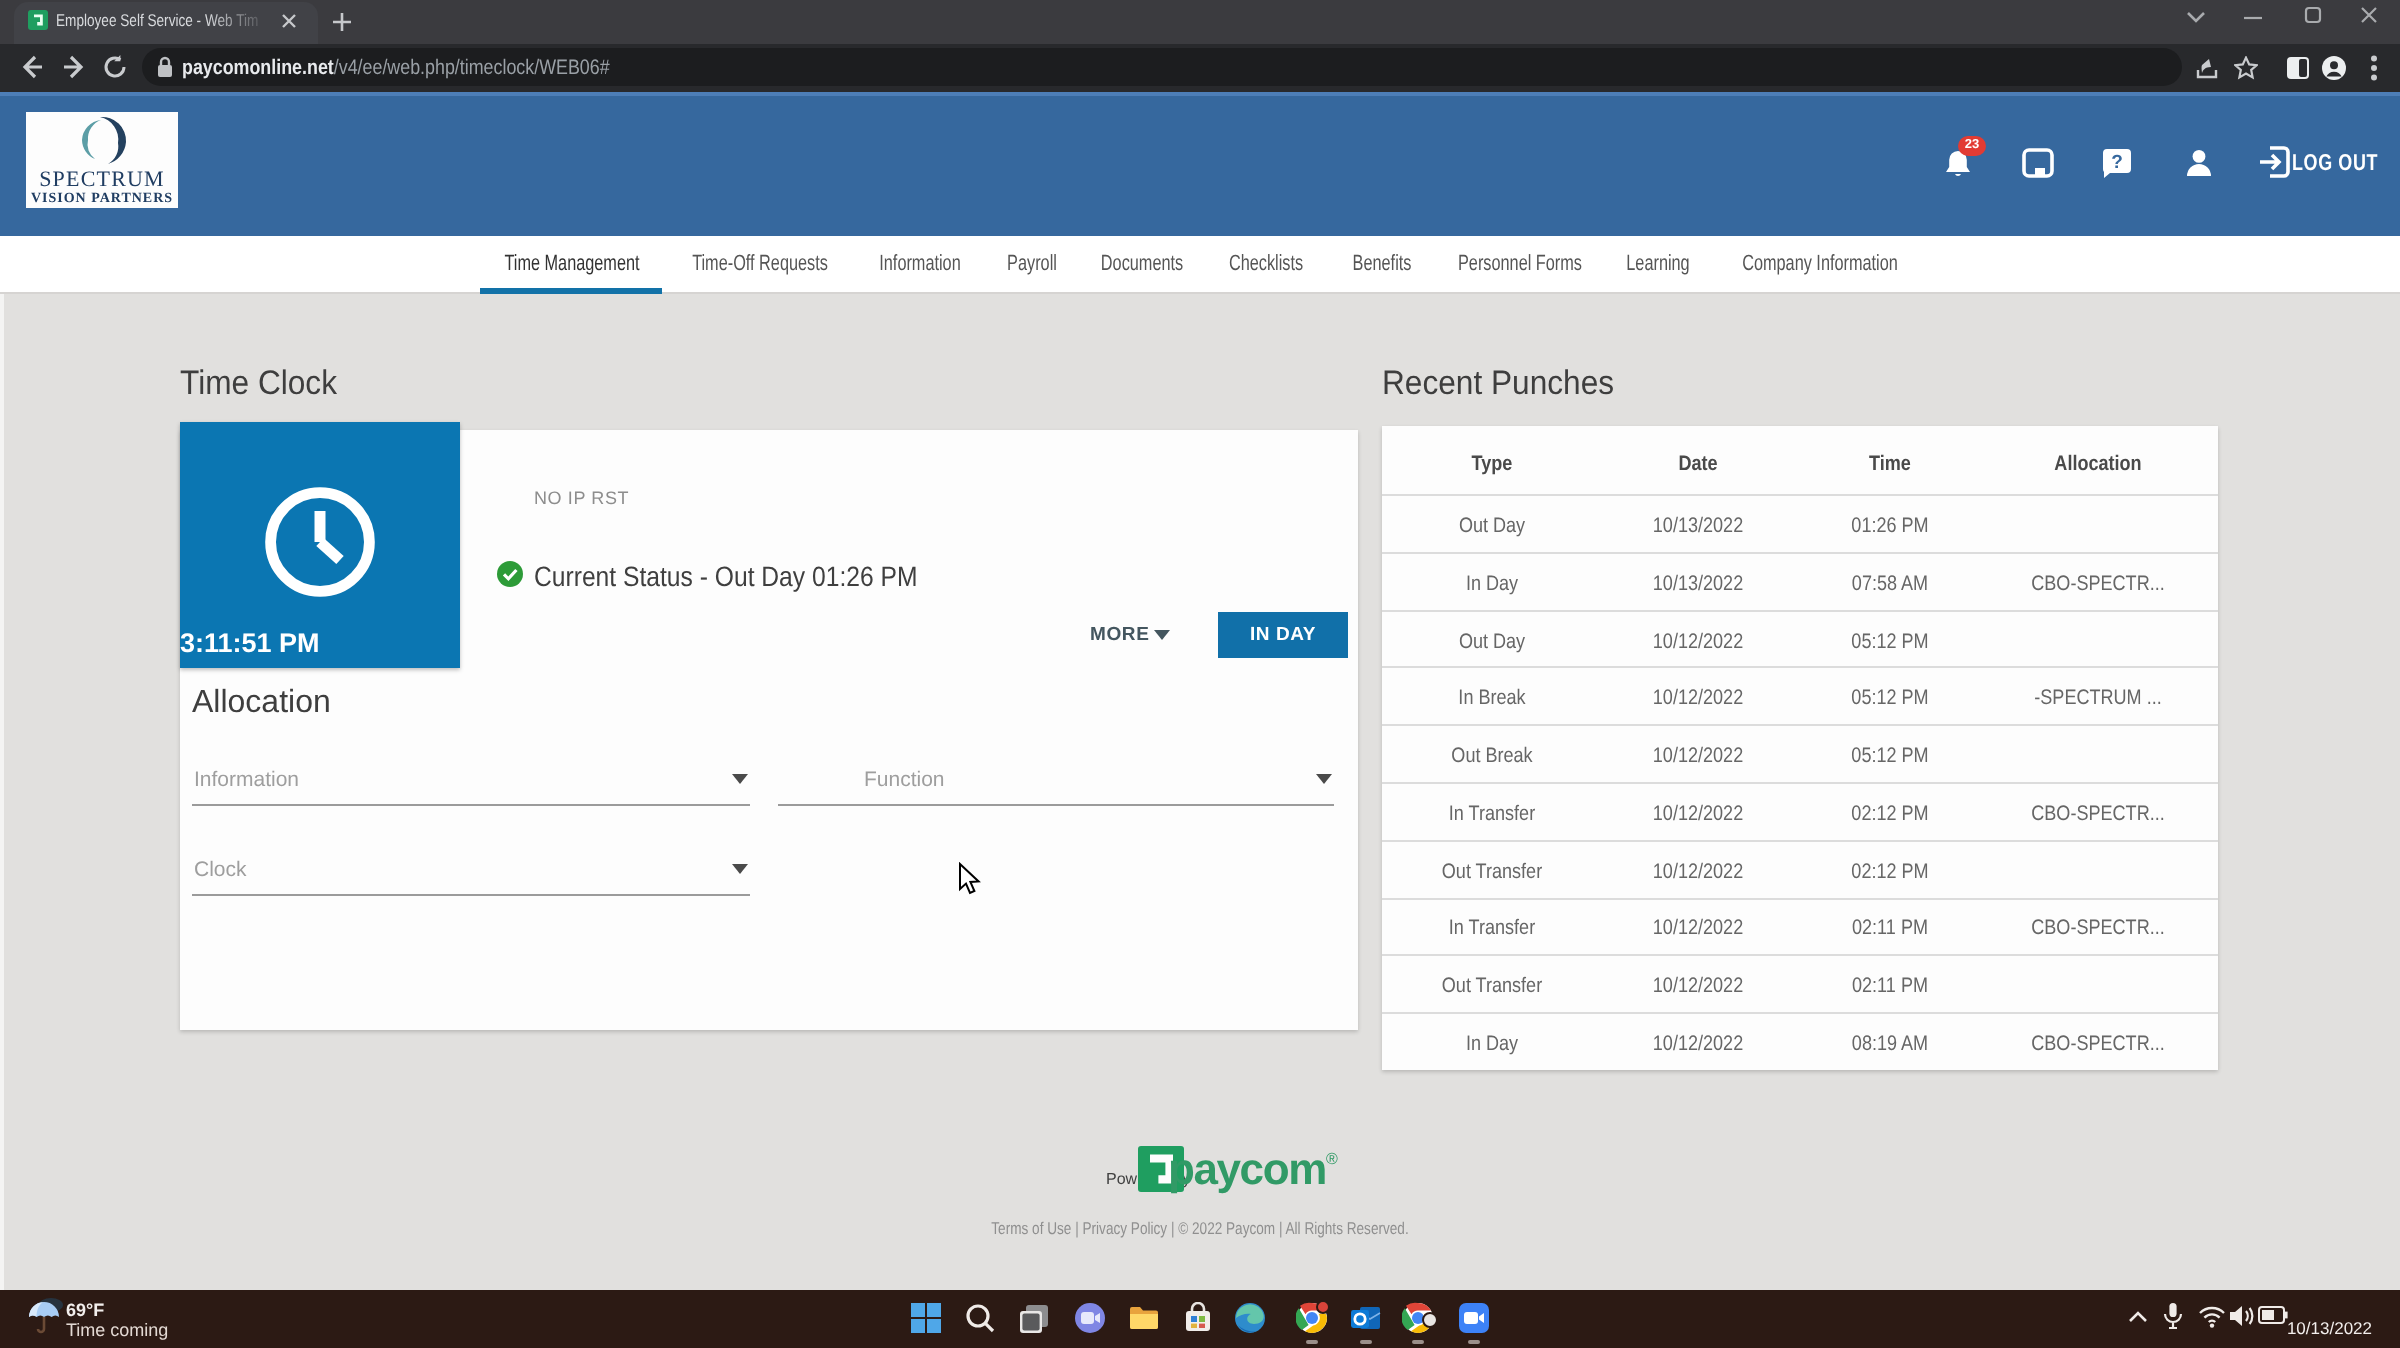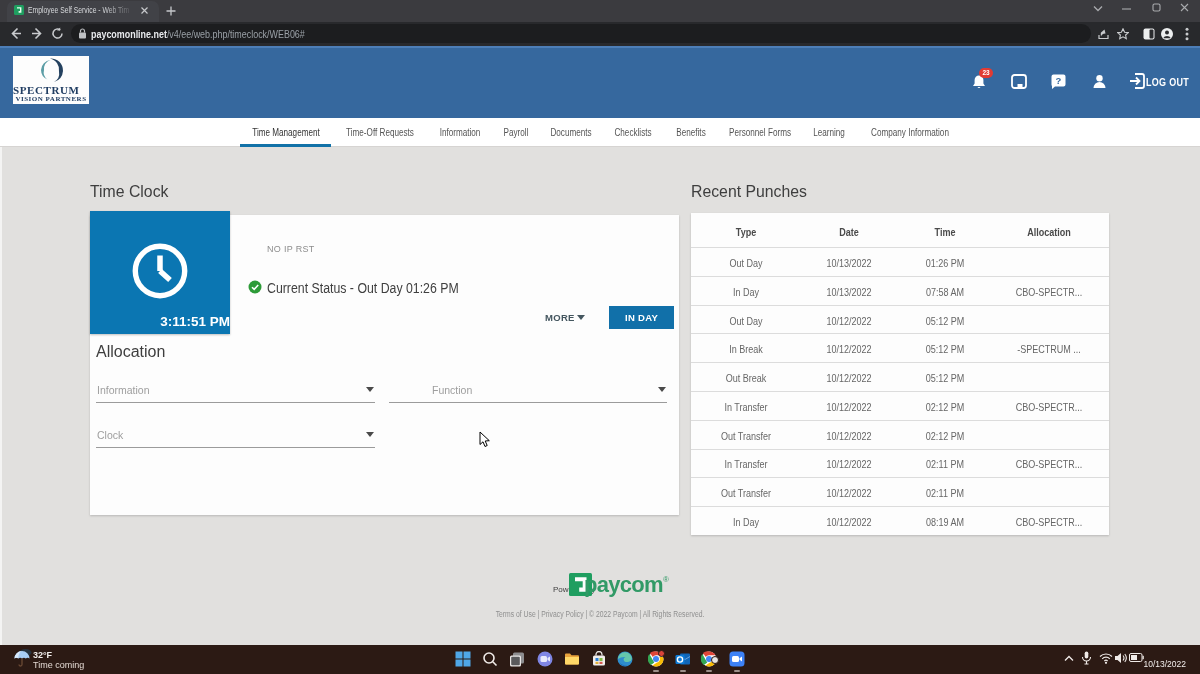--- a/index.html
+++ b/index.html
@@ -114,21 +114,21 @@
     <circle cx="2" cy="7" r="1.5" fill="#c9cbce"></circle>
     <circle cx="2" cy="11.8" r="1.5" fill="#c9cbce"></circle>
   </svg>
 
 <div id="pageheader" class="abs"></div>
 <div id="logobox" class="abs"></div>
 <svg class="abs" style="left:38px; top:57px;" width="28" height="27" viewBox="0 0 28 27">
   <path d="M12 1.5 a12 12 0 0 1 13 12.5 a12.5 12.5 0 0 1 -9 11 a10 10 0 0 0 5 -10.5 A11.5 11.5 0 0 0 12 1.5 Z" fill="#24415f"></path>
   <path d="M12.5 3 a10.5 10.5 0 0 0 -9.5 10 a10.5 10.5 0 0 0 6.5 9.5 a9 9 0 0 1 -3.5 -9.5 A10 10 0 0 1 12.5 3 Z" fill="#5c9ea6"></path>
 </svg>
-<div class="abs" style="left:13px; top:84px; width:76px; text-align:left; font-family:'Liberation Serif',serif; font-size:11px; font-weight:bold; color:#203d62; letter-spacing:0.6px;">SPECTRUM</div>
+<div class="abs" style="left:13px; top:84px; width:76px; text-align:center; font-family:'Liberation Serif',serif; font-size:11px; font-weight:normal; color:#203d62; letter-spacing:0.6px;">SPECTRUM</div>
 <div class="abs" style="left:13px; top:95px; width:76px; text-align:center; font-family:'Liberation Serif',serif; font-size:7px; font-weight:bold; color:#203d62; letter-spacing:0.5px;">VISION&nbsp;PARTNERS</div>
 
 <svg class="abs" style="left:971px; top:74px;" width="16" height="16" viewBox="0 0 16 16">
     <path d="M8 1.5 a4.4 4.4 0 0 1 4.4 4.4 V9.5 L14 12 H2 L3.6 9.5 V5.9 A4.4 4.4 0 0 1 8 1.5 Z" fill="#fff"></path>
     <path d="M6.5 13 a1.6 1.6 0 0 0 3 0 Z" fill="#fff"></path>
   </svg>
 <div class="abs" style="left:979px; top:68px; min-width:14px; height:10px; border-radius:5px; background:#e23b33; color:#fff; font-size:6.5px; font-weight:bold; text-align:center; line-height:10px; padding:0 2px;">23</div>
 <svg class="abs" style="left:1011px; top:74px;" width="16" height="15" viewBox="0 0 16 15">
     <rect x="1" y="1" width="14" height="13" rx="2.5" fill="none" stroke="#fff" stroke-width="1.8"></rect>
     <rect x="6.5" y="10" width="5" height="4.2" fill="#fff"></rect>
@@ -161,21 +161,21 @@
 <div class="abs" style="left:240px; top:144px; width:91px; height:3px; background:#1272a8;"></div>
 
 <div class="abs h1" style="left:90px; top:182px;">Time Clock</div>
 <div id="card-left" class="abs"></div>
 <div id="clocktile" class="abs"></div>
 <svg class="abs" style="left:132px; top:243px;" width="56" height="56" viewBox="0 0 56 56">
   <circle cx="28" cy="28" r="24.7" fill="none" stroke="#fff" stroke-width="5.4"></circle>
   <path d="M28 28 V12.5" stroke="#fff" stroke-width="5.5"></path>
   <path d="M28 28 L38 37" stroke="#fff" stroke-width="5.5"></path>
 </svg>
-<div class="abs" style="left:90px; top:314px; width:140px; text-align:right; font-size:13.5px; font-weight:bold; color:#fff;">3:11:51 PM</div>
+<div class="abs" style="left:90px; top:314px; width:140px; text-align:left; font-size:13.5px; font-weight:bold; color:#fff;">3:11:51 PM</div>
 
 <div class="abs" style="left:267px; top:244px; font-size:9px; color:#8d8d8d; letter-spacing:0.3px;">NO IP RST</div>
 <svg class="abs" style="left:248px; top:280px;" width="14" height="14" viewBox="0 0 14 14">
     <circle cx="7" cy="7" r="6.5" fill="#2d9b38"></circle>
     <path d="M4 7.2 L6.2 9.4 L10.2 5" stroke="#fff" stroke-width="1.6" fill="none"></path>
   </svg>
 <div class="abs" style="left:267px; top:280px; font-size:14px; color:#3f3f3f; transform:scaleX(0.88); transform-origin:0 0; white-space:nowrap;">Current Status - Out Day 01:26 PM</div>
 
 <div class="abs" style="left:545px; top:312px; font-size:9.5px; font-weight:bold; color:#44565f; letter-spacing:0.3px;">MORE</div>
 <div class="abs" style="left:577px; top:315px; width:0; height:0; border-left:4.5px solid transparent; border-right:4.5px solid transparent; border-top:5px solid #44565f;"></div>
@@ -259,21 +259,21 @@
 <div class="abs" style="left:0; top:147px; width:2px; height:498px; background:#f4f4f3;"></div>
 
 <div id="taskbar" class="abs"></div>
 
 <svg class="abs" style="left:13px; top:648px;" width="19" height="20" viewBox="0 0 19 20">
   <ellipse cx="12.5" cy="4.5" rx="6" ry="3.5" fill="#27333f"></ellipse>
   <path d="M1.5 10.5 a7.5 7.5 0 0 1 15 0 c-1.2 -1 -2.5 -1 -3.7 0 c-1.2 -1 -2.5 -1 -3.8 0 c-1.2 -1 -2.5 -1 -3.7 0 c-1.3 -1 -2.6 -1 -3.8 0 Z" fill="#a8cdf5"></path>
   <path d="M1.5 10.5 a7.5 7.5 0 0 1 7 -7.4 c-2.5 1.5 -3.2 4.5 -3.2 7.2 c-1.3 -0.8 -2.6 -0.8 -3.8 0.2 Z" fill="#d8e9fb"></path>
   <path d="M9 10.5 V16.5 a1.5 1.5 0 0 1 -3 0" stroke="#6b4a35" stroke-width="1.3" fill="none"></path>
 </svg>
-<div class="abs" style="left:33px; top:650px; font-size:9px; font-weight:bold; color:#f2eeec;">32°F</div>
+<div class="abs" style="left:33px; top:650px; font-size:9px; font-weight:bold; color:#f2eeec;">69°F</div>
 <div class="abs" style="left:33px; top:660px; font-size:9px; color:#e3d9d3;">Time coming</div>
 
 <svg class="tb-ico" style="left:455px;" viewBox="0 0 16 16">
     <rect x="0.5" y="0.5" width="7" height="7" fill="#4fa7e8"></rect>
     <rect x="8.5" y="0.5" width="7" height="7" fill="#4fa7e8"></rect>
     <rect x="0.5" y="8.5" width="7" height="7" fill="#4fa7e8"></rect>
     <rect x="8.5" y="8.5" width="7" height="7" fill="#4fa7e8"></rect>
   </svg>
 
 <svg class="tb-ico" style="left:482px;" viewBox="0 0 16 16">

